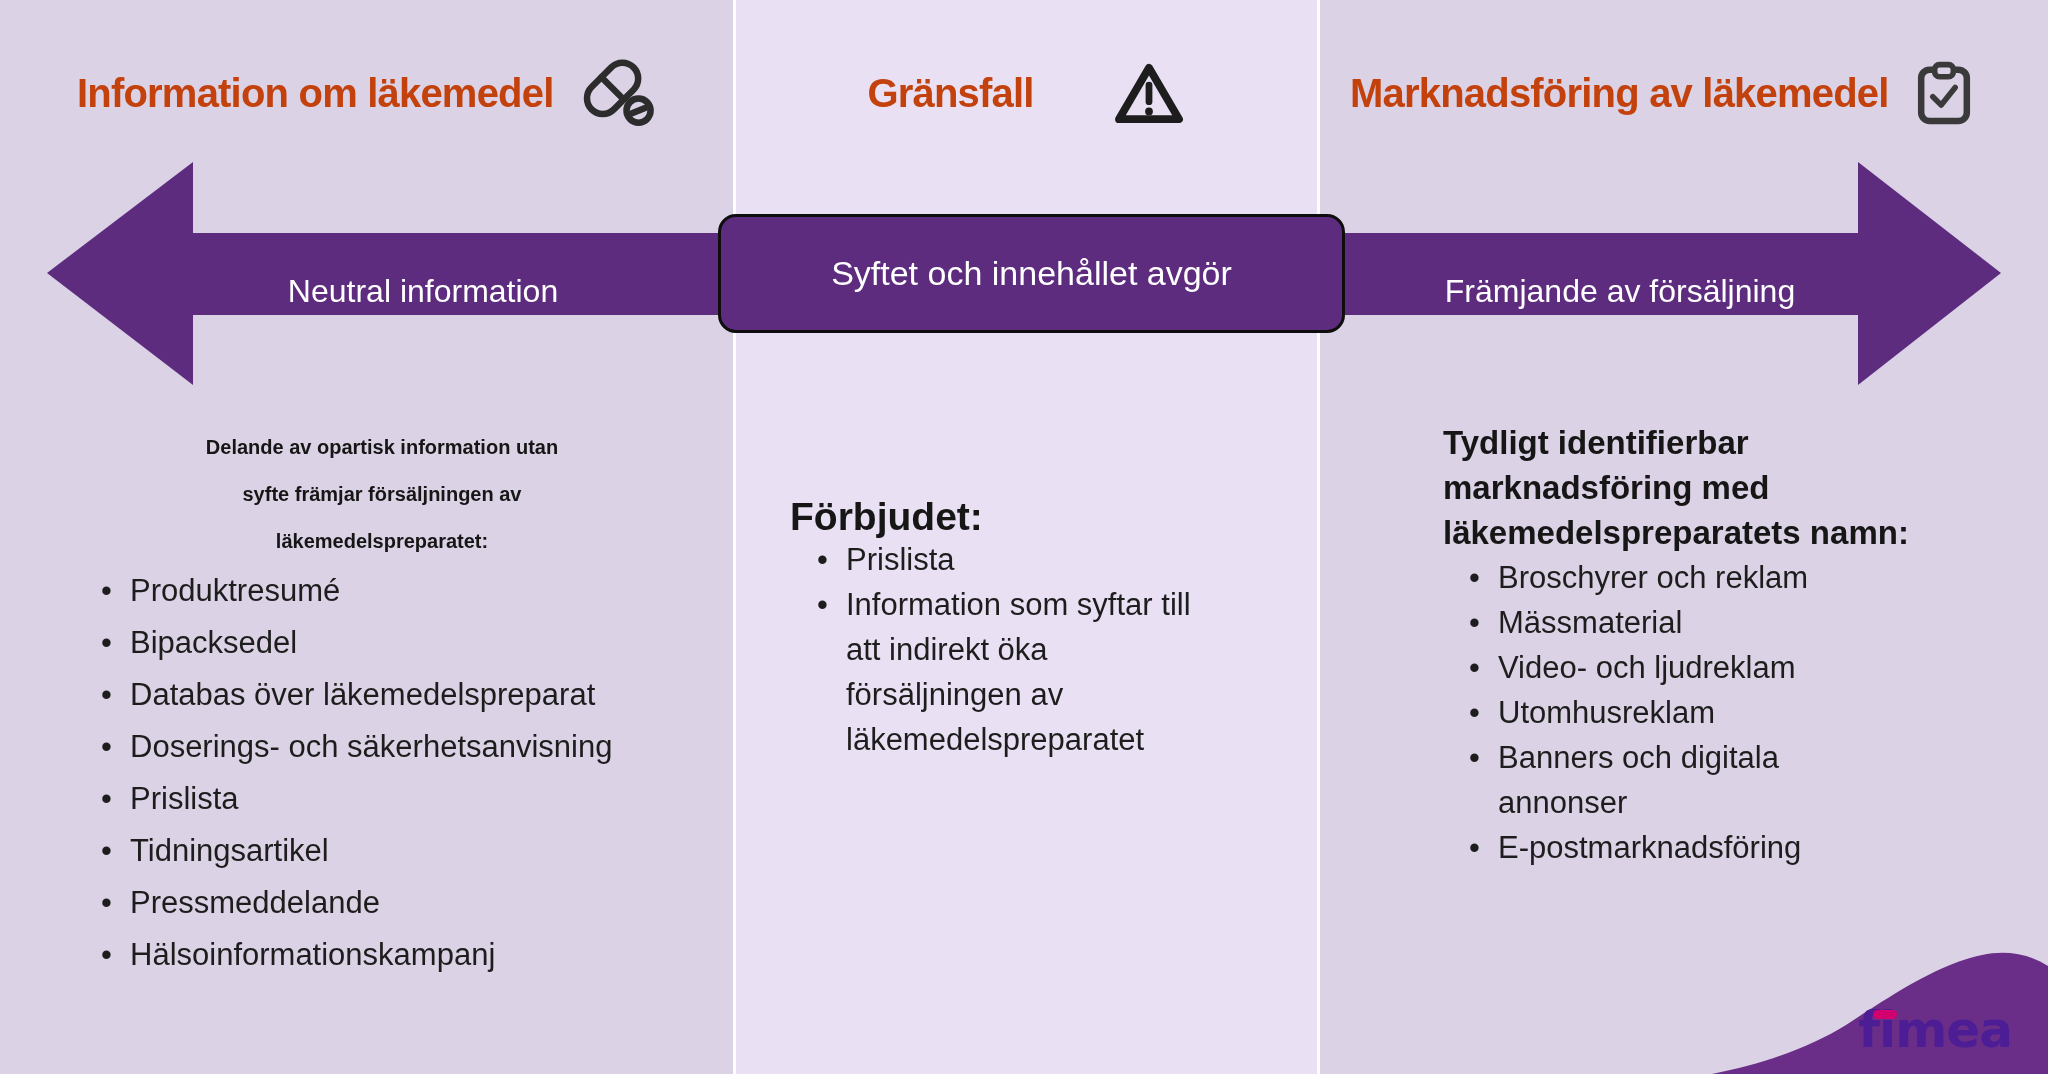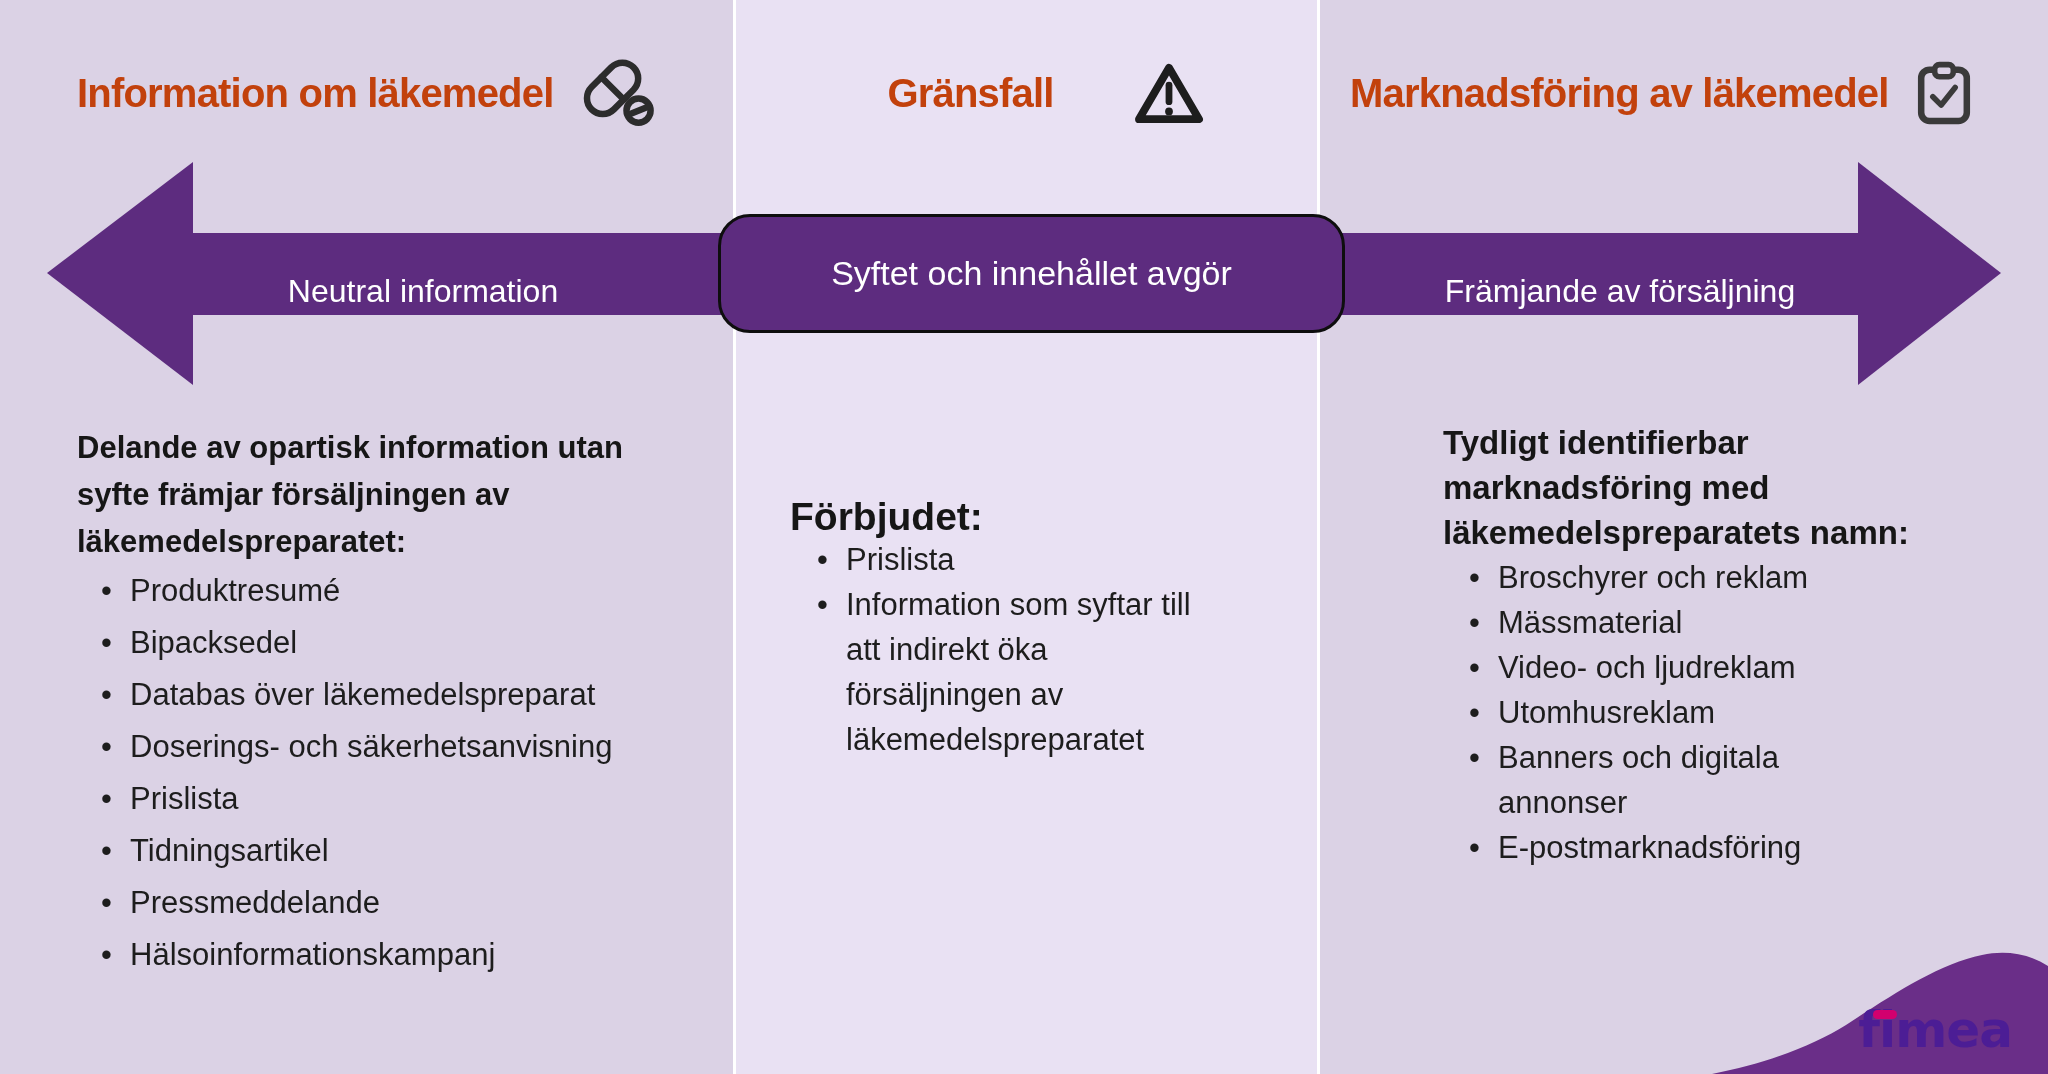--- a/index.html
+++ b/index.html
@@ -9,45 +9,45 @@
     font-family:"Liberation Sans","DejaVu Sans",sans-serif;
   }
   .col-middle{
     position:absolute;top:0;bottom:0;left:733px;width:587px;
     background:#e9e1f3;border-left:3px solid #ffffff;border-right:3px solid #ffffff;
     box-sizing:border-box;
   }
   
   .header{position:absolute;top:56px;height:74px;display:flex;align-items:center;}
   .header-left{left:77px;gap:26px;}
-  .header-middle{left:733px;width:587px;justify-content:center;gap:78px;margin-left:20px;}
+  .header-middle{left:733px;width:587px;justify-content:center;gap:78px;}
   .header-right{left:1350px;gap:28px;text-align:right;}
   .title{font-size:40px;font-weight:bold;letter-spacing:-0.8px;white-space:nowrap;color:#c2410c;}
   .icon{display:flex;align-items:center;}
   
   .arrow-svg{position:absolute;left:0;top:162px;}
   .shaft-label{
     position:absolute;top:233px;height:82px;line-height:82px;
     text-align:center;color:#ffffff;font-size:32px;white-space:nowrap;margin-top:17px;
   }
   .label-neutral{left:193px;width:460px;}
   .label-framjande{left:1360px;width:520px;}
   .center-box{
     position:absolute;left:718px;top:214px;width:627px;height:119px;
-    background:#5d2c7f;border:3px solid #0e0e0e;border-radius:32px;
+    background:#5d2c7f;border:3px solid #0e0e0e;border-radius:18px;
     box-sizing:border-box;display:flex;align-items:center;justify-content:center;
     color:#ffffff;font-size:34px;white-space:nowrap;
   }
   
   .body{position:absolute;}
   .body-left{left:77px;top:424px;width:610px;}
   .body-middle{left:790px;top:497px;width:500px;}
   .body-right{left:1443px;top:420px;width:570px;}
   .intro{font-weight:bold;white-space:pre-line;color:#161616;margin:0;}
-  .intro-left{font-size:31px;line-height:47px;}
+  .intro-left{font-size:20px;line-height:47px;text-align:center;}
   .intro-middle{font-size:39px;line-height:40px;}
   .intro-right{font-size:33px;line-height:45px;}
   ul.blist{list-style:none;margin:0;padding:0;font-size:31px;}
   ul.blist li{position:relative;white-space:pre-line;}
   ul.blist li::before{content:"\2022";position:absolute;}
   .list-left{margin-top:21px;}
   .list-left li{line-height:52px;padding-left:53px;}
   .list-left li::before{left:24px;}
   .list-middle{margin-top:56px;}
   .list-middle li{line-height:45px;padding-left:56px;}

